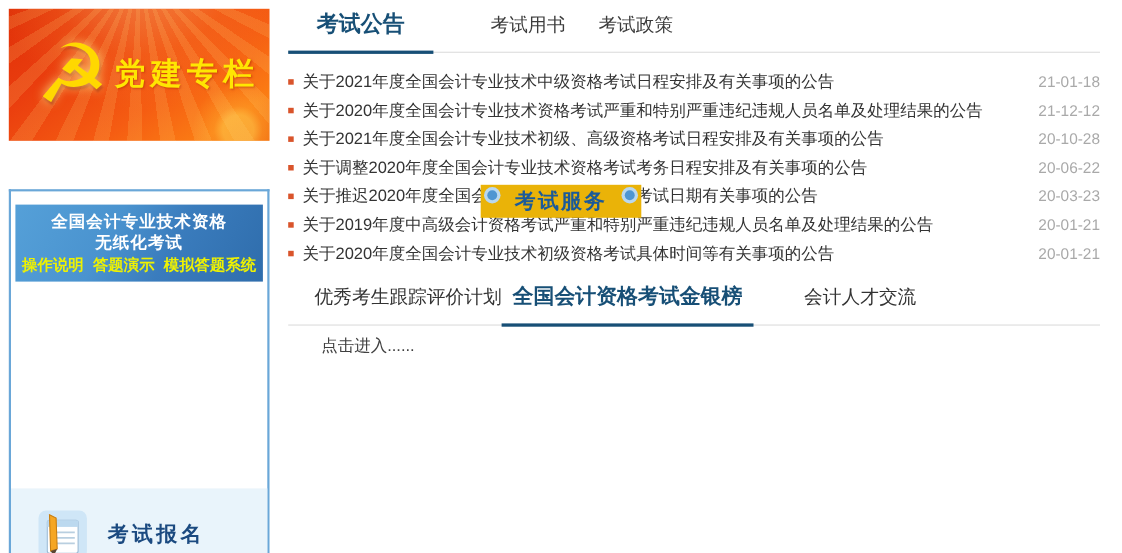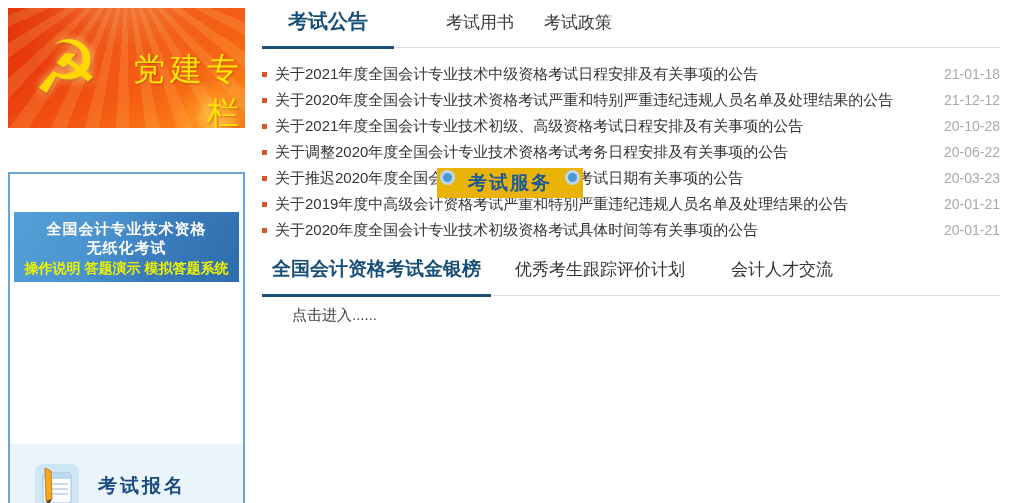--- a/index.html
+++ b/index.html
@@ -13,35 +13,35 @@
       radial-gradient(circle at 88% 92%, rgba(255,210,80,.55) 0 14px, rgba(255,190,60,.28) 22px, transparent 42px),
       radial-gradient(circle at 50% -40%, rgba(255,230,140,.35) 0 40px, rgba(255,160,60,.18) 90px, transparent 140px),
       linear-gradient(145deg,#e03008 0%, #ea3d0e 30%, #f55c12 62%, #fb7d14 85%, #f26a10 100%);
     overflow:hidden; cursor:pointer; }
   .party-banner::before { content:""; position:absolute; inset:0;
     background:repeating-conic-gradient(from -96deg at 50% -30%, rgba(255,215,120,.16) 0 5deg, transparent 5deg 11deg); }
   .emblem { position:absolute; left:16px; top:18px; width:84px; height:84px;
     font-size:74px; line-height:84px; text-align:center; color:#ffd800;
     text-shadow:0 0 10px rgba(255,240,140,.9), 1px 2px 2px rgba(150,30,0,.6); }
   .party-title { position:absolute; left:96px; top:40px; width:140px;
-    font-size:32px; font-weight:normal; color:#ffe602; letter-spacing:5px;
-    text-shadow:1px 1px 2px rgba(170,40,0,.55);text-align:right; }
+    font-size:28px; font-weight:bold; color:#ffe602; letter-spacing:5px;
+    text-shadow:1px 1px 2px rgba(170,40,0,.55); }
 
   .service-box { position:absolute; left:8px; top:172px; width:237px; height:348px;
     border:2px solid #6aa7d8; border-bottom:none; }
   .service-title { position:absolute; left:50%; top:158px; transform:translateX(-50%);
     display:flex; align-items:flex-start; gap:13px; background:#eab308; padding:2px 3px; z-index:3; white-space:nowrap;margin-top:10px; }
   .dot { width:15px; height:15px; border-radius:50%; background:#b9d8ef; position:relative; }
   .dot::after { content:""; position:absolute; left:3px; top:3px; width:9px; height:9px;
     border-radius:50%; background:#4f96d2; }
   .service-title .txt { font-size:19px; font-weight:bold; color:#1b5a99; letter-spacing:2px; }
 
-  .notice-box { margin:38px 4px 0 4px; height:70px; text-align:center; cursor:pointer;
+  .notice-box { margin:12px 4px 0 4px; height:70px; text-align:center; cursor:pointer;
     background:linear-gradient(118deg,#55a0d8 0%, #4a93cf 38%, #3a7cbd 62%, #2f6dac 100%);
-    padding-top:7px; }
+    padding-top:7px;font-family:Liberation Mono, monospace; }
   .notice-box .w { color:#ffffff; font-size:15px; font-weight:bold; line-height:19px; letter-spacing:1px; }
   .notice-box .y { color:#eef102; font-size:14px; font-weight:bold; line-height:22px; white-space:nowrap; }
 
   .menu { position:absolute; left:0; top:270px; width:233px; bottom:0; background:#e9f4fb; }
   .menu-item { display:flex; align-items:center; height:84px; padding-left:24px; cursor:pointer;
     border-top:1px solid #d8ebf7; }
   .menu-item:first-child { border-top:none; }
   .menu-item .label { margin-left:18px; font-size:19px; font-weight:bold; color:#1b4a80; letter-spacing:3px; }
   .micon { width:46px; height:46px; flex:0 0 46px; }
 
@@ -155,22 +155,22 @@
         <span class="news-date">20-01-21</span>
       </div>
       <div class="news-row">
         <span class="bullet"></span>
         <span class="news-title">关于2020年度全国会计专业技术初级资格考试具体时间等有关事项的公告</span>
         <span class="news-date">20-01-21</span>
       </div>
     </div>
 
     <div class="tabbar tabbar2">
+      <span class="tab plain t2">优秀考生跟踪评价计划</span>
       <span class="tab active">全国会计资格考试金银榜</span>
-      <span class="tab plain t2">优秀考生跟踪评价计划</span>
       <span class="tab plain t3">会计人才交流</span>
     </div>
 
 
     <div class="enter-link">点击进入......</div>
 
   </div>
 </div>
 
 </body></html>

